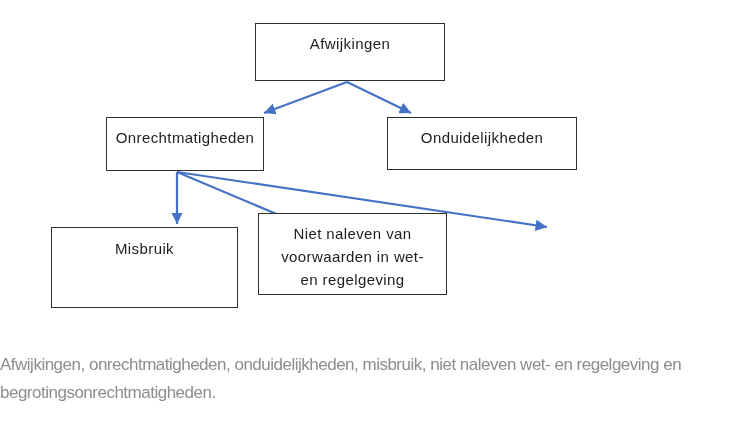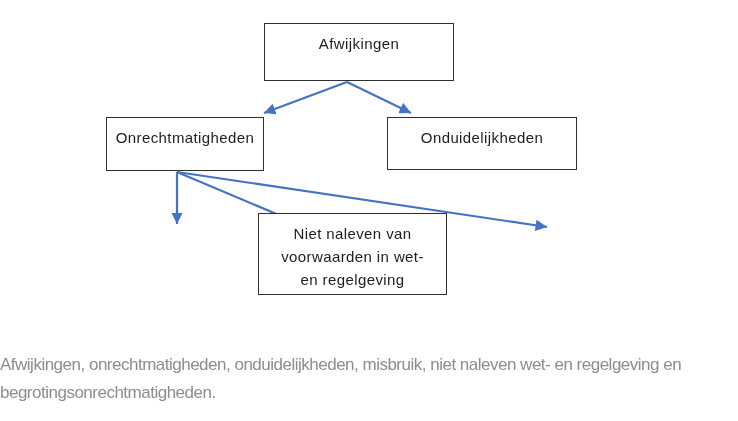--- a/index.html
+++ b/index.html
@@ -32,21 +32,21 @@
     box-sizing: border-box;
     border: 1.5px solid #2f2f2f;
     background: #ffffff;
     text-align: center;
     padding-top: 8px;
     font-size: 15px;
     line-height: 23px;
     letter-spacing: 0.4px;
     color: #1d1d1f;
   }
-  .node-afwijkingen      { left: 264px; top: 23px;  width: 190px; height: 58px; }
+  .node-afwijkingen      { left: 255px; top: 23px;  width: 190px; height: 58px; }
   .node-onrechtmatigheden{ left: 106px; top: 117px; width: 158px; height: 54px; }
   .node-onduidelijkheden { left: 387px; top: 117px; width: 190px; height: 53px; }
   .node-misbruik         { left: 51px;  top: 227px; width: 187px; height: 81px; padding-top: 9px; }
   .node-niet-naleven     { left: 258px; top: 213px; width: 189px; height: 82px; }
   .node-begrotings       { left: 477px; top: 227px; width: 188px; height: 81px; padding-top: 9px; }
   .caption {
     position: absolute;
     left: 0;
     top: 351px;
     width: 738px;
@@ -84,20 +84,23 @@
     </div>
 
     <div class="node node-onrechtmatigheden">
       <span>Onrechtmatigheden</span>
     </div>
 
     <div class="node node-onduidelijkheden">
       <span>Onduidelijkheden</span>
     </div>
 
+    <div class="node node-misbruik">
+      <span>Misbruik</span>
+    </div>
 
     <div class="node node-niet-naleven">
       <div>Niet naleven van</div>
       <div>voorwaarden in wet-</div>
       <div>en regelgeving</div>
     </div>
 
 
   </div>
 

